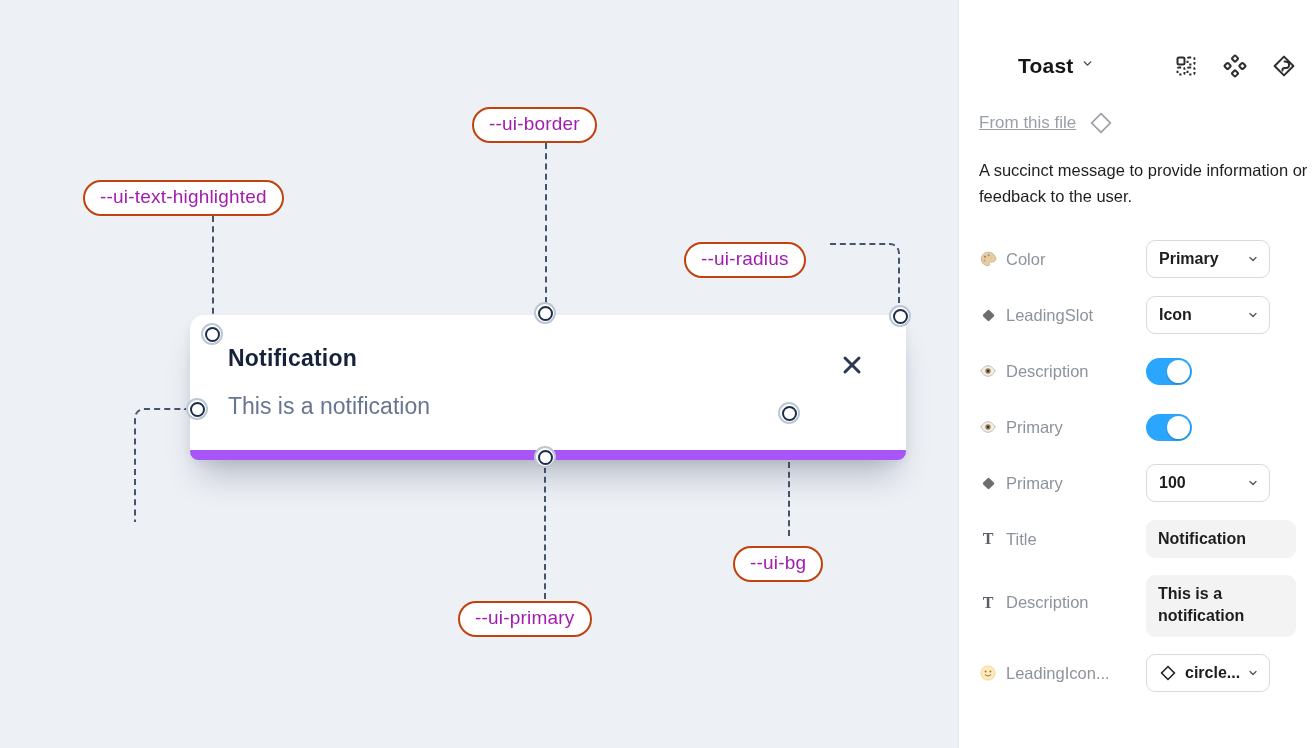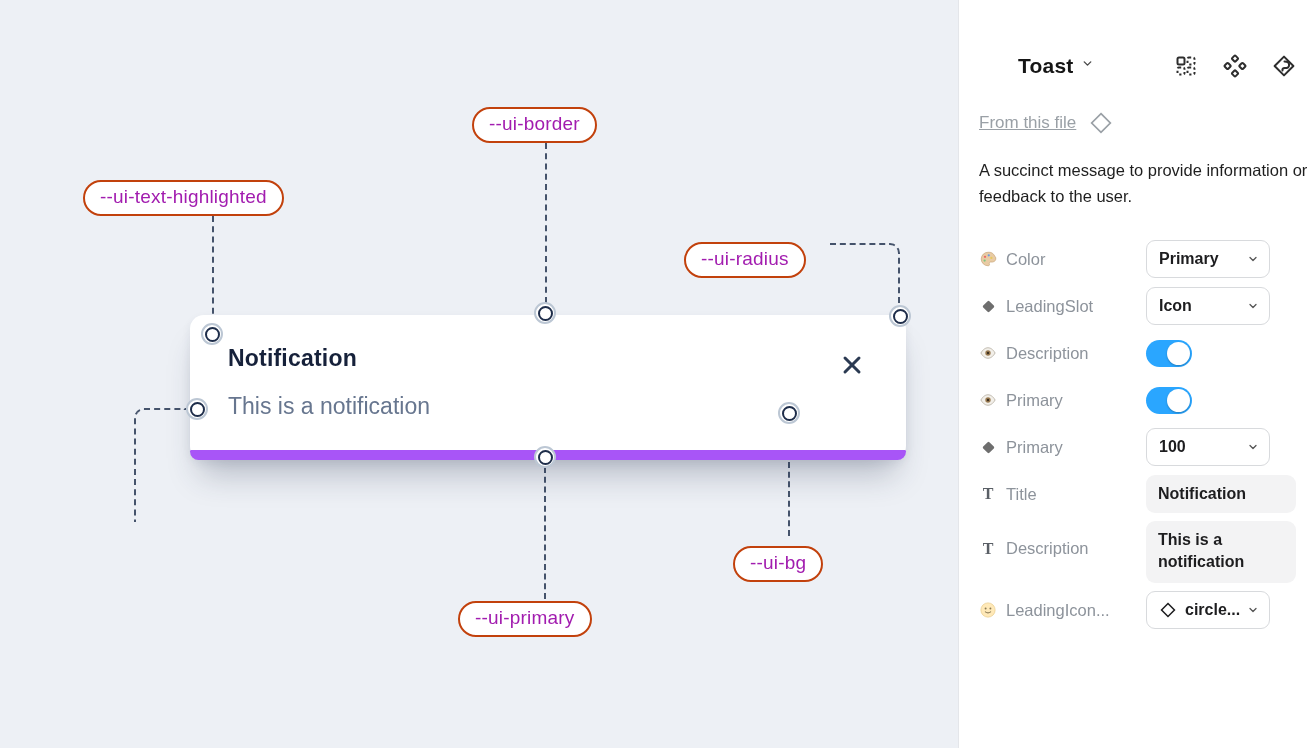--- a/index.html
+++ b/index.html
@@ -69,21 +69,21 @@
   .panel-title { font-size:21px; font-weight:700; color:#151515; letter-spacing:.2px; }
   .panel-title-chevron { margin-left:8px; margin-top:3px; }
   .panel-header-icons { margin-left:auto; display:flex; align-items:center; gap:25px; }
   .hicon { width:24px; height:24px; cursor:pointer; }
 
   .source-row { display:flex; align-items:center; gap:12px; margin-top:26px; height:26px; }
   .source-label { font-size:17px; color:#9aa0a6;text-decoration:underline; }
 
   .panel-desc { margin-top:22px; width:332px; font-size:16.5px; line-height:1.55; color:#1f1f1f; }
 
-  .props { margin-top:30px; display:flex; flex-direction:column; gap:7px; }
+  .props { margin-top:30px; display:flex; flex-direction:column; gap:16px; }
   .prop-row { display:flex; align-items:center; min-height:40px; }
   .prop-label { display:flex; align-items:center; gap:9px; flex:1; font-size:16.5px; color:#8d939b; white-space:nowrap; overflow:hidden; }
   .prop-icon { width:18px; height:18px; flex:0 0 auto; display:flex; align-items:center; justify-content:center; }
   .t-glyph { font-family:"Liberation Serif", serif; font-weight:700; font-size:16px; color:#5a5f66; }
 
   .control { width:150px; flex:0 0 150px; }
   .dropdown {
     display:flex; align-items:center; width:124px; height:38px; padding:0 10px 0 12px;
     background:#fff; border:1px solid #d8dadd; border-radius:9px; cursor:pointer;
   }

